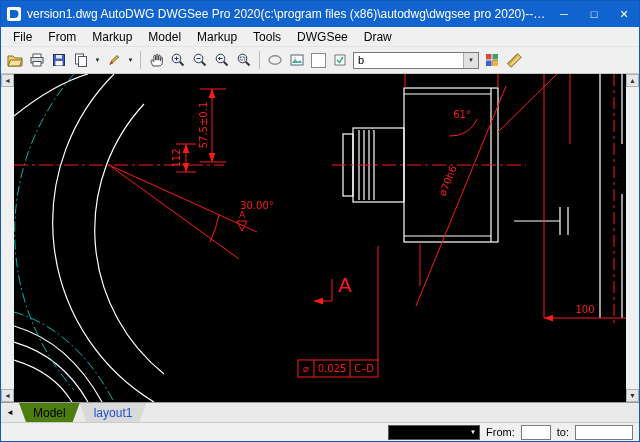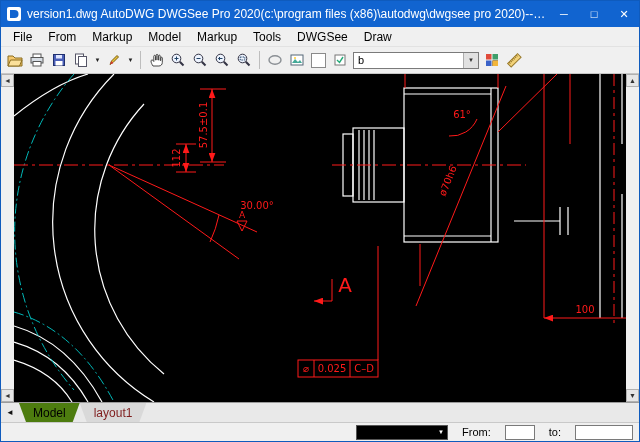--- a/index.html
+++ b/index.html
@@ -28,23 +28,23 @@
   .vstrip{width:13px;background:#f0f0f0;display:flex;flex-direction:column;align-items:center;flex:0 0 auto}
   .sbtn{width:13px;height:13px;background:#e6e6e6;border:1px solid #b0b0b0;font-size:7px;color:#333;display:flex;align-items:center;justify-content:center}
   .vspacer{flex:1}
   .canvas{flex:1;background:#000;position:relative}
   .canvas svg{display:block;width:100%;height:100%}
   
   .tabrow{height:20px;background:#e9e9e9;border-top:1px solid #9a9a9a;display:flex;align-items:stretch;flex:0 0 auto}
   .tabnav{width:18px;display:flex;align-items:center;justify-content:center;font-size:8px;color:#111}
   .tab{padding:0 14px;display:flex;align-items:center;font-size:12px;clip-path:polygon(0 0,100% 0,calc(100% - 7px) 100%,7px 100%)}
   .tab.active{background:#4d7c0f;font-weight:normal}
-  .tab.inactive{background:#d9d9d9;color:#7f1d1d}
-  
-  .statusbar{height:19px;background:#f0f0f0;border-top:1px solid #c9c9c9;display:flex;align-items:center;padding:0 6px;gap:14px;flex:0 0 auto}
+  .tab.inactive{background:#d9d9d9;color:#1d4ed8}
+  
+  .statusbar{height:19px;background:#f0f0f0;border-top:1px solid #c9c9c9;display:flex;align-items:center;padding:0 6px;gap:6px;flex:0 0 auto}
   .blackbox{margin-left:auto;width:92px;height:15px;background:#000;border:1px solid #555;display:flex;align-items:center;justify-content:flex-end;padding-right:3px;color:#fff;font-size:6px}
   .slabel{font-size:11px;color:#000}
   .sinput{height:15px;background:#fff;border:1px solid #7a7a7a}
   .sinput.from{width:30px}.sinput.to{width:58px}
 </style>
 </head>
 <body>
 
 <div class="window">
 

